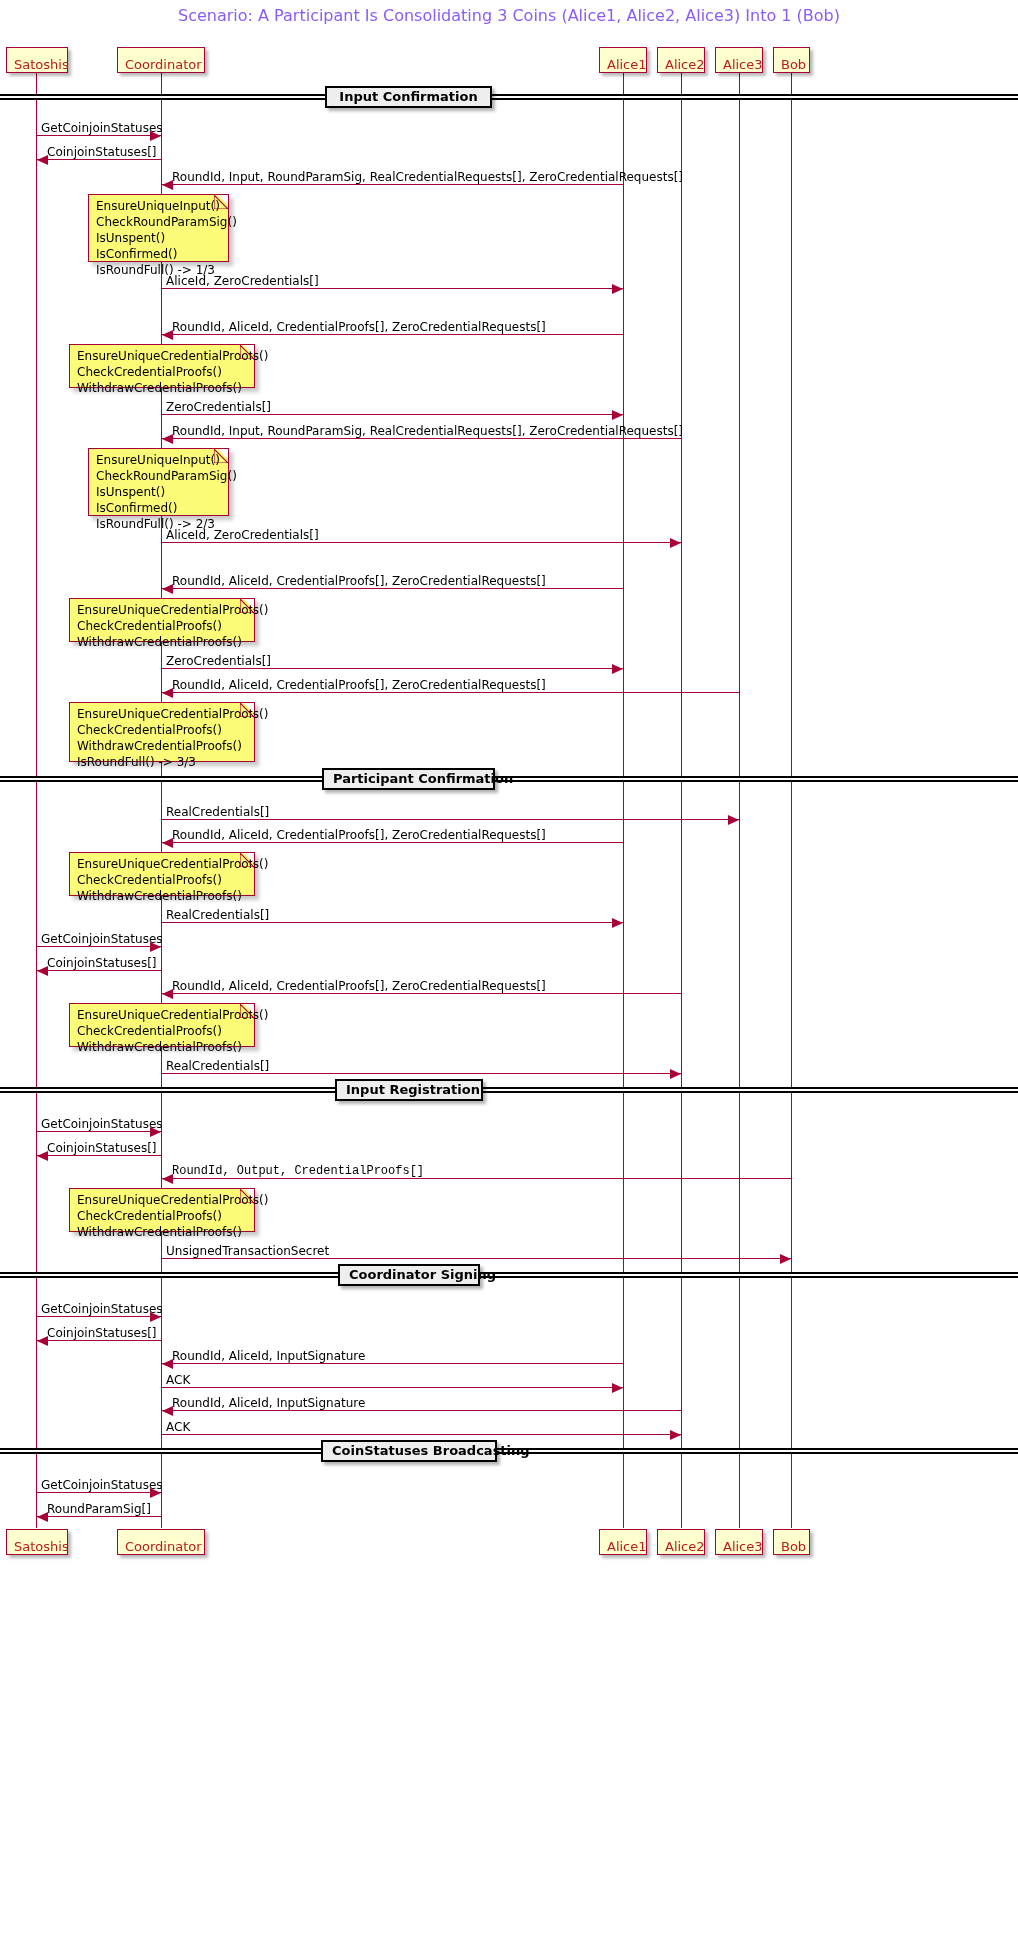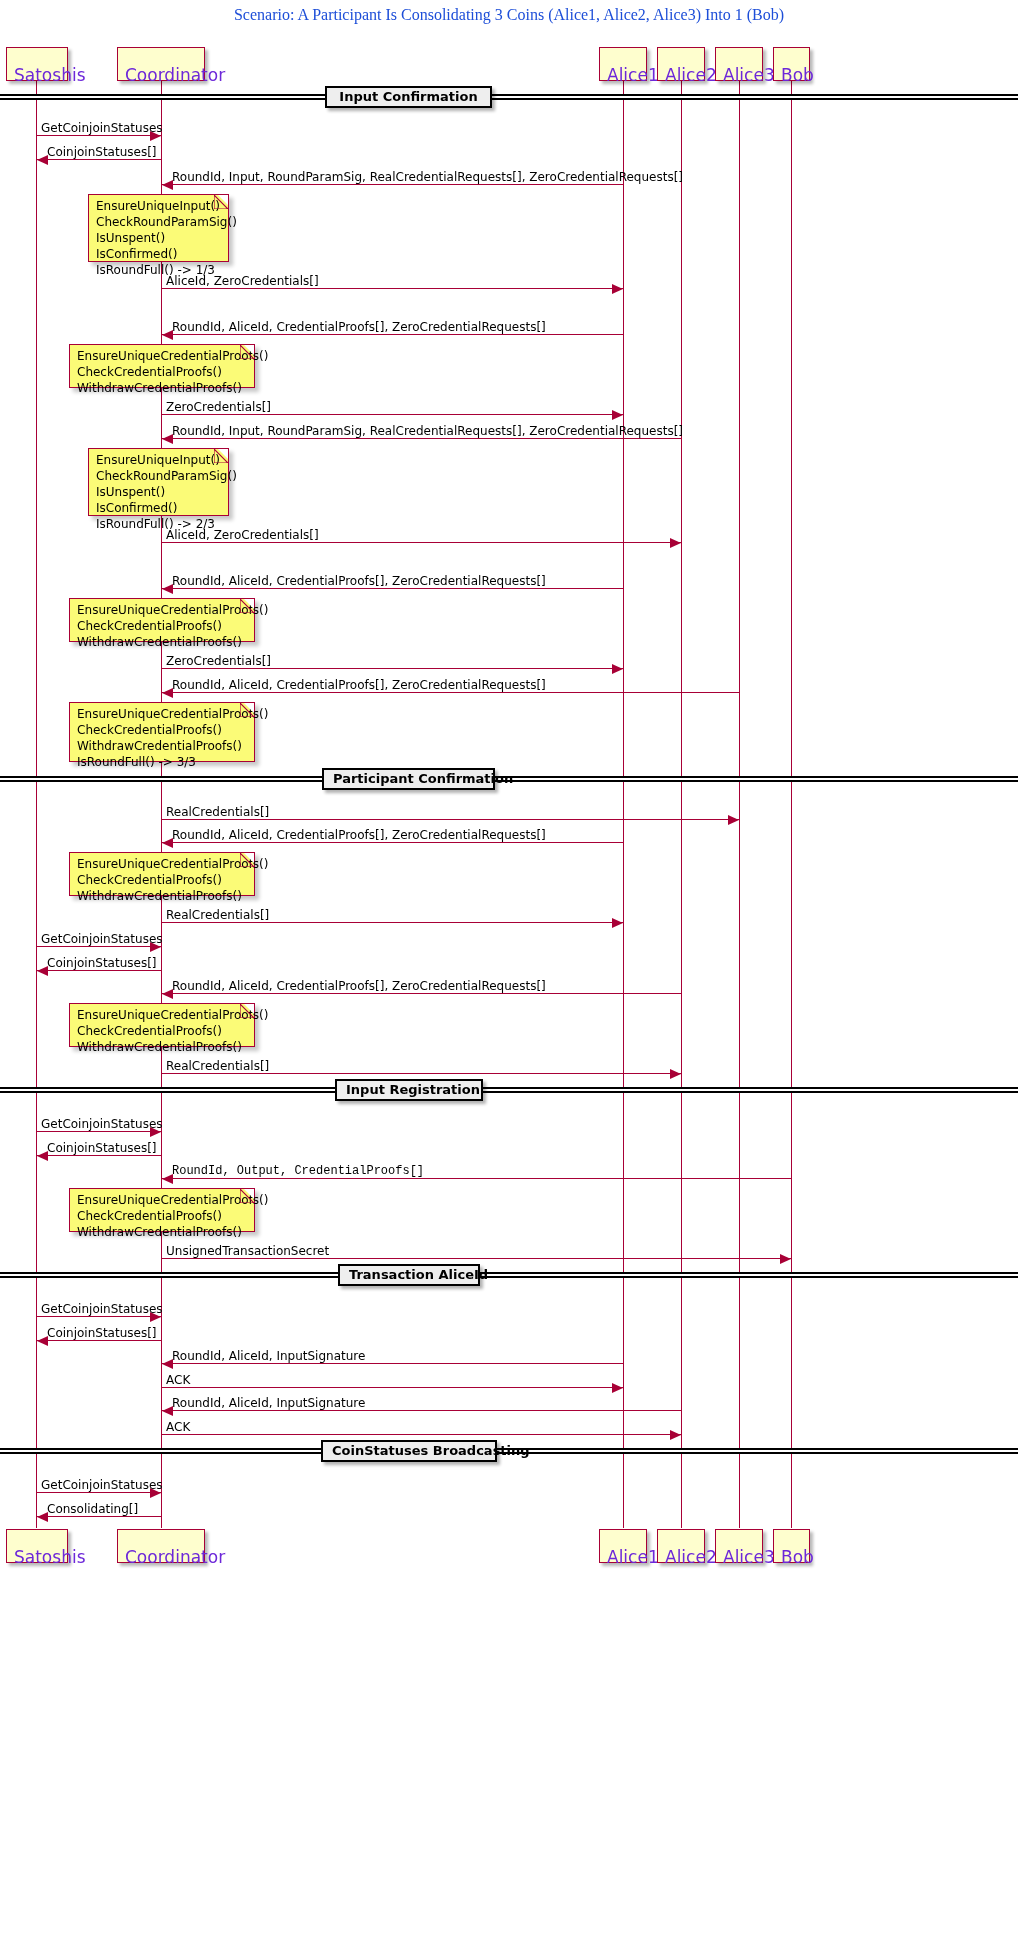--- a/index.html
+++ b/index.html
@@ -20,38 +20,37 @@
     height: 1938px;
   }
   
   .title {
     position: absolute;
     left: 0;
     top: 6px;
     width: 1018px;
     text-align: center;
     font-size: 16px;
-    color: #1d4ed8;
+    color: #8b5cf6;
     white-space: nowrap;
-    font-family: Liberation Serif, serif;
   }
   
   .participant {
     position: absolute;
     box-sizing: border-box;
     background: #FEFECE;
     border: 1.5px solid #A80036;
-    color: #6d28d9;
-    font-size: 17px;
+    color: #b91c1c;
+    font-size: 13px;
     line-height: 22px;
     height: 26px;
     text-align: center;
     white-space: nowrap;
     box-shadow: 3px 3px 3px rgba(0,0,0,0.28);
-    padding: 16px 7px;
+    padding: 6px 7px;
   }
   
   .lifeline {
     position: absolute;
     width: 1px;
     background: #A80036;
   }
   
   .divider-rail {
     position: absolute;
@@ -155,21 +154,21 @@
       <div class="participant" style="left: 715px; top: 1529px; width: 48px;">Alice3</div>
       <div class="participant" style="left: 773px; top: 47px; width: 37px;">Bob</div>
       <div class="participant" style="left: 773px; top: 1529px; width: 37px;">Bob</div>
       <div class="divider-rail" style="top: 94px;"></div>
       <div class="divider-label" style="left: 325px; top: 86px; width: 167px;">Input Confirmation</div>
       <div class="divider-rail" style="top: 776px;"></div>
       <div class="divider-label" style="left: 322px; top: 768px; width: 173px;">Participant Confirmation</div>
       <div class="divider-rail" style="top: 1087px;"></div>
       <div class="divider-label" style="left: 335px; top: 1079px; width: 148px;">Input Registration</div>
       <div class="divider-rail" style="top: 1272px;"></div>
-      <div class="divider-label" style="left: 338px; top: 1264px; width: 142px;">Transaction AliceId</div>
+      <div class="divider-label" style="left: 338px; top: 1264px; width: 142px;">Coordinator Signing</div>
       <div class="divider-rail" style="top: 1448px;"></div>
       <div class="divider-label" style="left: 321px; top: 1440px; width: 176px;">CoinStatuses Broadcasting</div>
       <div class="msg-line" style="left: 37px; top: 135px; width: 124px;"></div>
       <div class="arrowhead right" style="top: 131px; left: 150px;"></div>
       <div class="msg-label" style="left: 41px; top: 121px;">GetCoinjoinStatuses</div>
       <div class="msg-line" style="left: 37px; top: 159px; width: 124px;"></div>
       <div class="arrowhead left" style="top: 155px; left: 37px;"></div>
       <div class="msg-label" style="left: 47px; top: 145px;">CoinjoinStatuses[]</div>
       <div class="msg-line" style="left: 162px; top: 184px; width: 461px;"></div>
       <div class="arrowhead left" style="top: 180px; left: 162px;"></div>
@@ -247,21 +246,21 @@
       <div class="arrowhead left" style="top: 1406px; left: 162px;"></div>
       <div class="msg-label" style="left: 172px; top: 1396px;">RoundId, AliceId, InputSignature</div>
       <div class="msg-line" style="left: 162px; top: 1434px; width: 519px;"></div>
       <div class="arrowhead right" style="top: 1430px; left: 670px;"></div>
       <div class="msg-label" style="left: 166px; top: 1420px;">ACK</div>
       <div class="msg-line" style="left: 37px; top: 1492px; width: 124px;"></div>
       <div class="arrowhead right" style="top: 1488px; left: 150px;"></div>
       <div class="msg-label" style="left: 41px; top: 1478px;">GetCoinjoinStatuses</div>
       <div class="msg-line" style="left: 37px; top: 1516px; width: 124px;"></div>
       <div class="arrowhead left" style="top: 1512px; left: 37px;"></div>
-      <div class="msg-label" style="left: 47px; top: 1502px;">Consolidating[]</div>
+      <div class="msg-label" style="left: 47px; top: 1502px;">RoundParamSig[]</div>
       <div class="note" style="left: 88px; top: 194px; width: 141px; height: 68px;"><span>EnsureUniqueInput()
 CheckRoundParamSig()
 IsUnspent()
 IsConfirmed()
 IsRoundFull() -&gt; 1/3</span><div class="fold"></div><svg class="fold-edge" width="12" height="12" viewBox="0 0 12 12">
           <path d="M0 0 L12 12 M0 0 L0 12 M0 12 L12 12" stroke="#A80036" fill="none" stroke-width="1"></path>
         </svg></div>
       <div class="note" style="left: 69px; top: 344px; width: 186px; height: 44px;"><span>EnsureUniqueCredentialProofs()
 CheckCredentialProofs()
 WithdrawCredentialProofs()</span><div class="fold"></div><svg class="fold-edge" width="12" height="12" viewBox="0 0 12 12">

